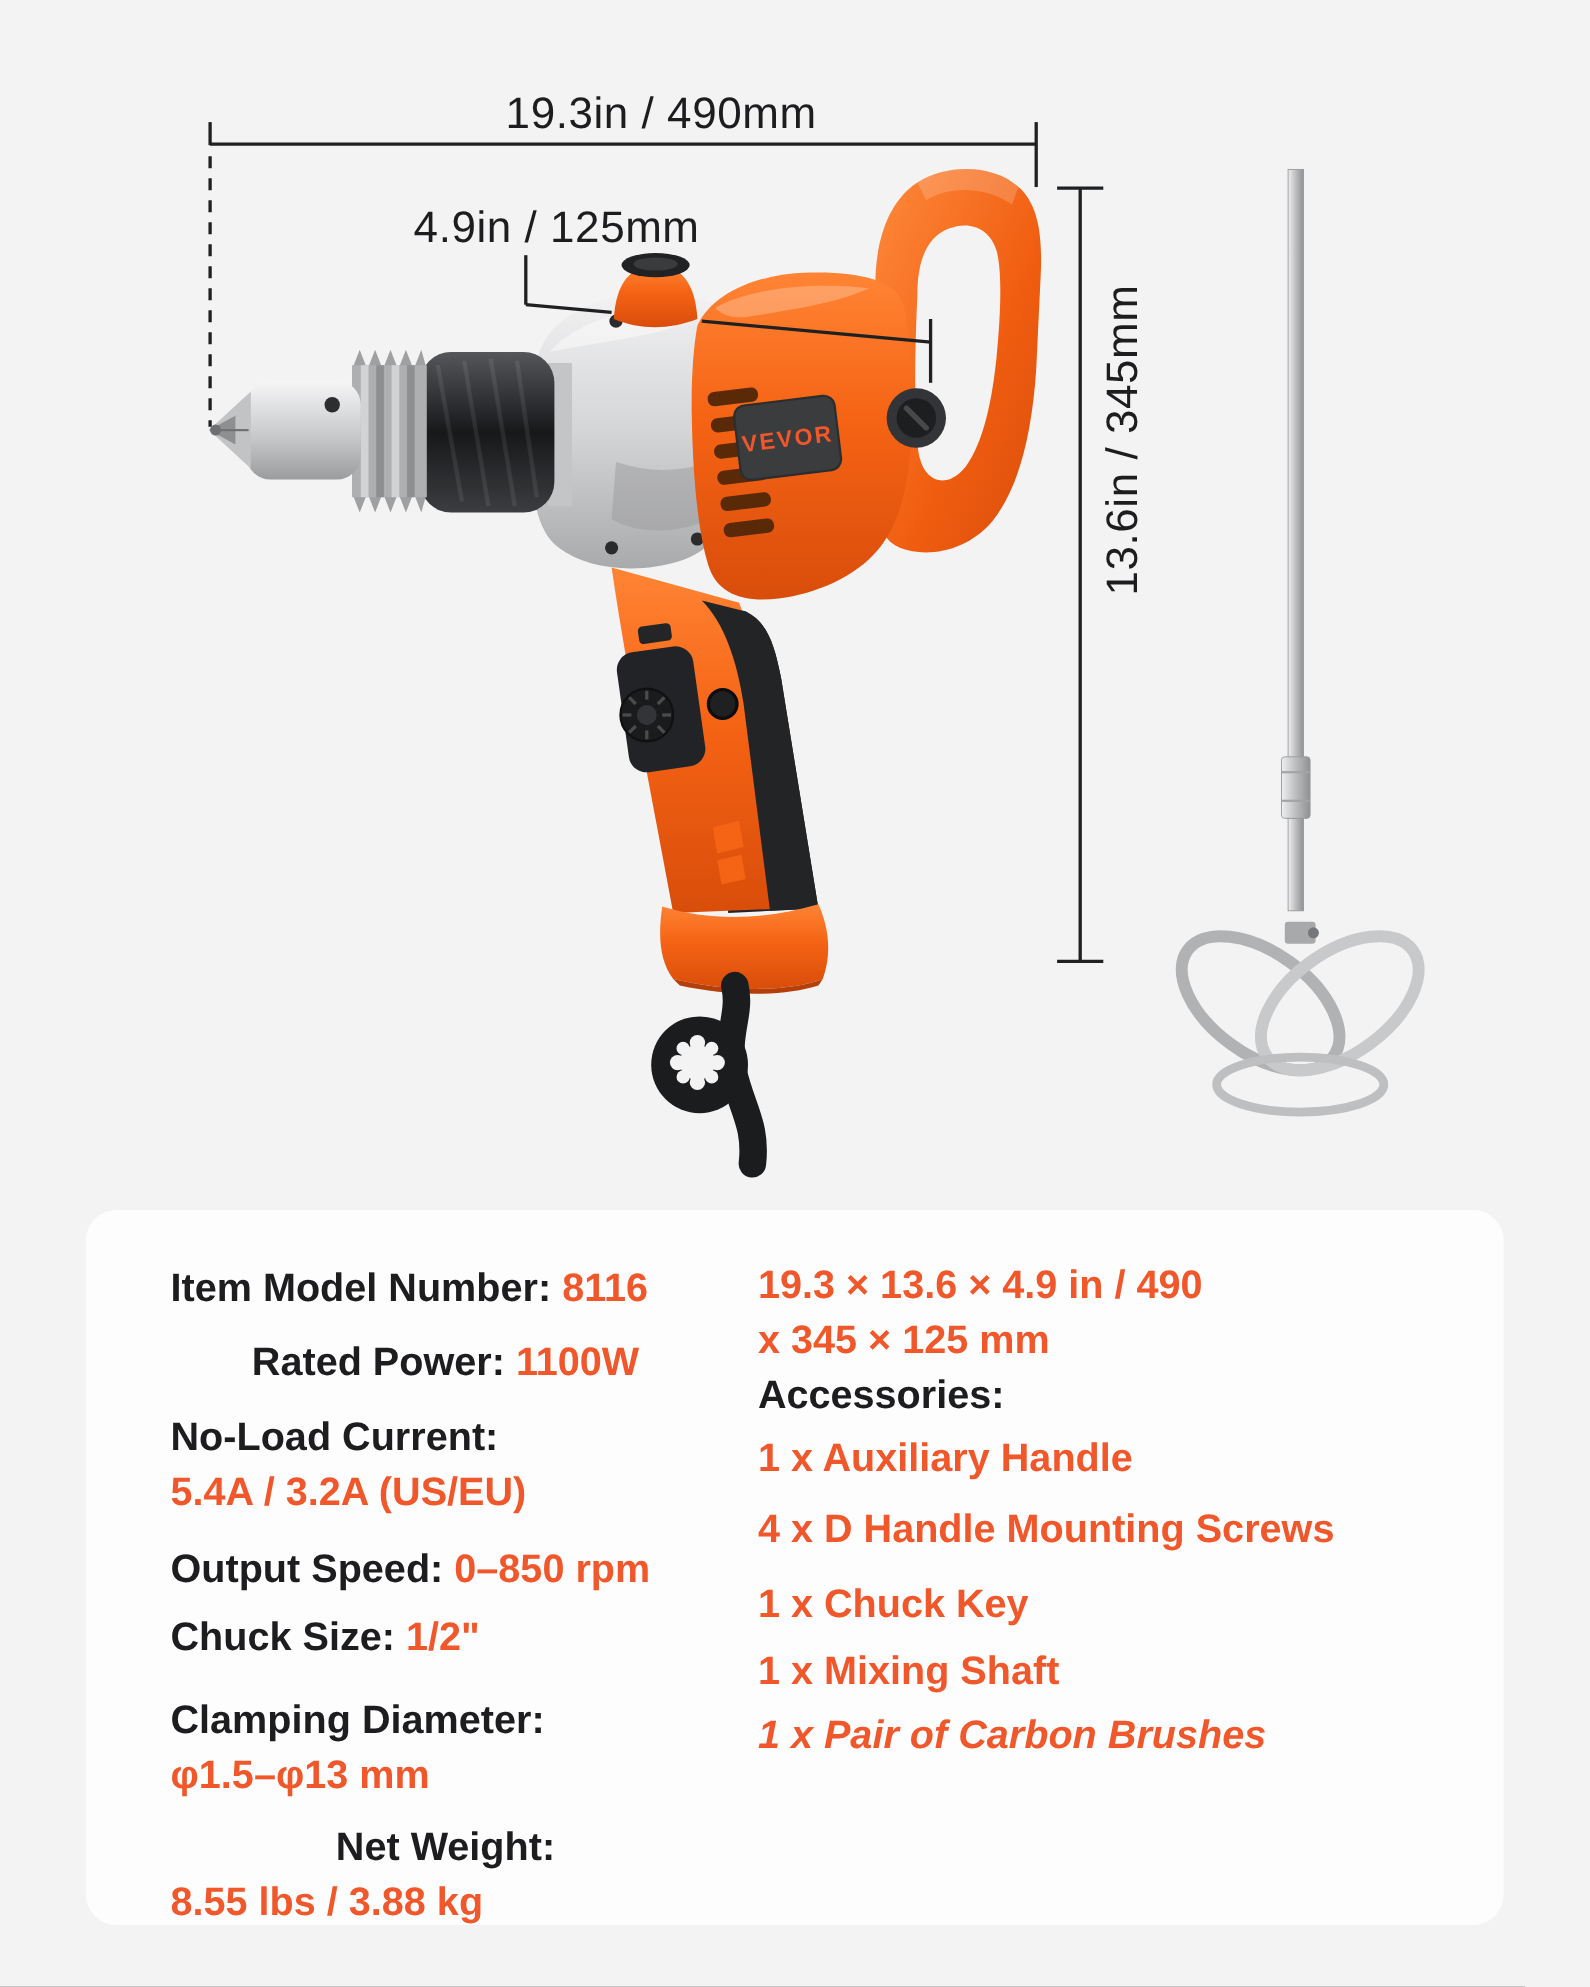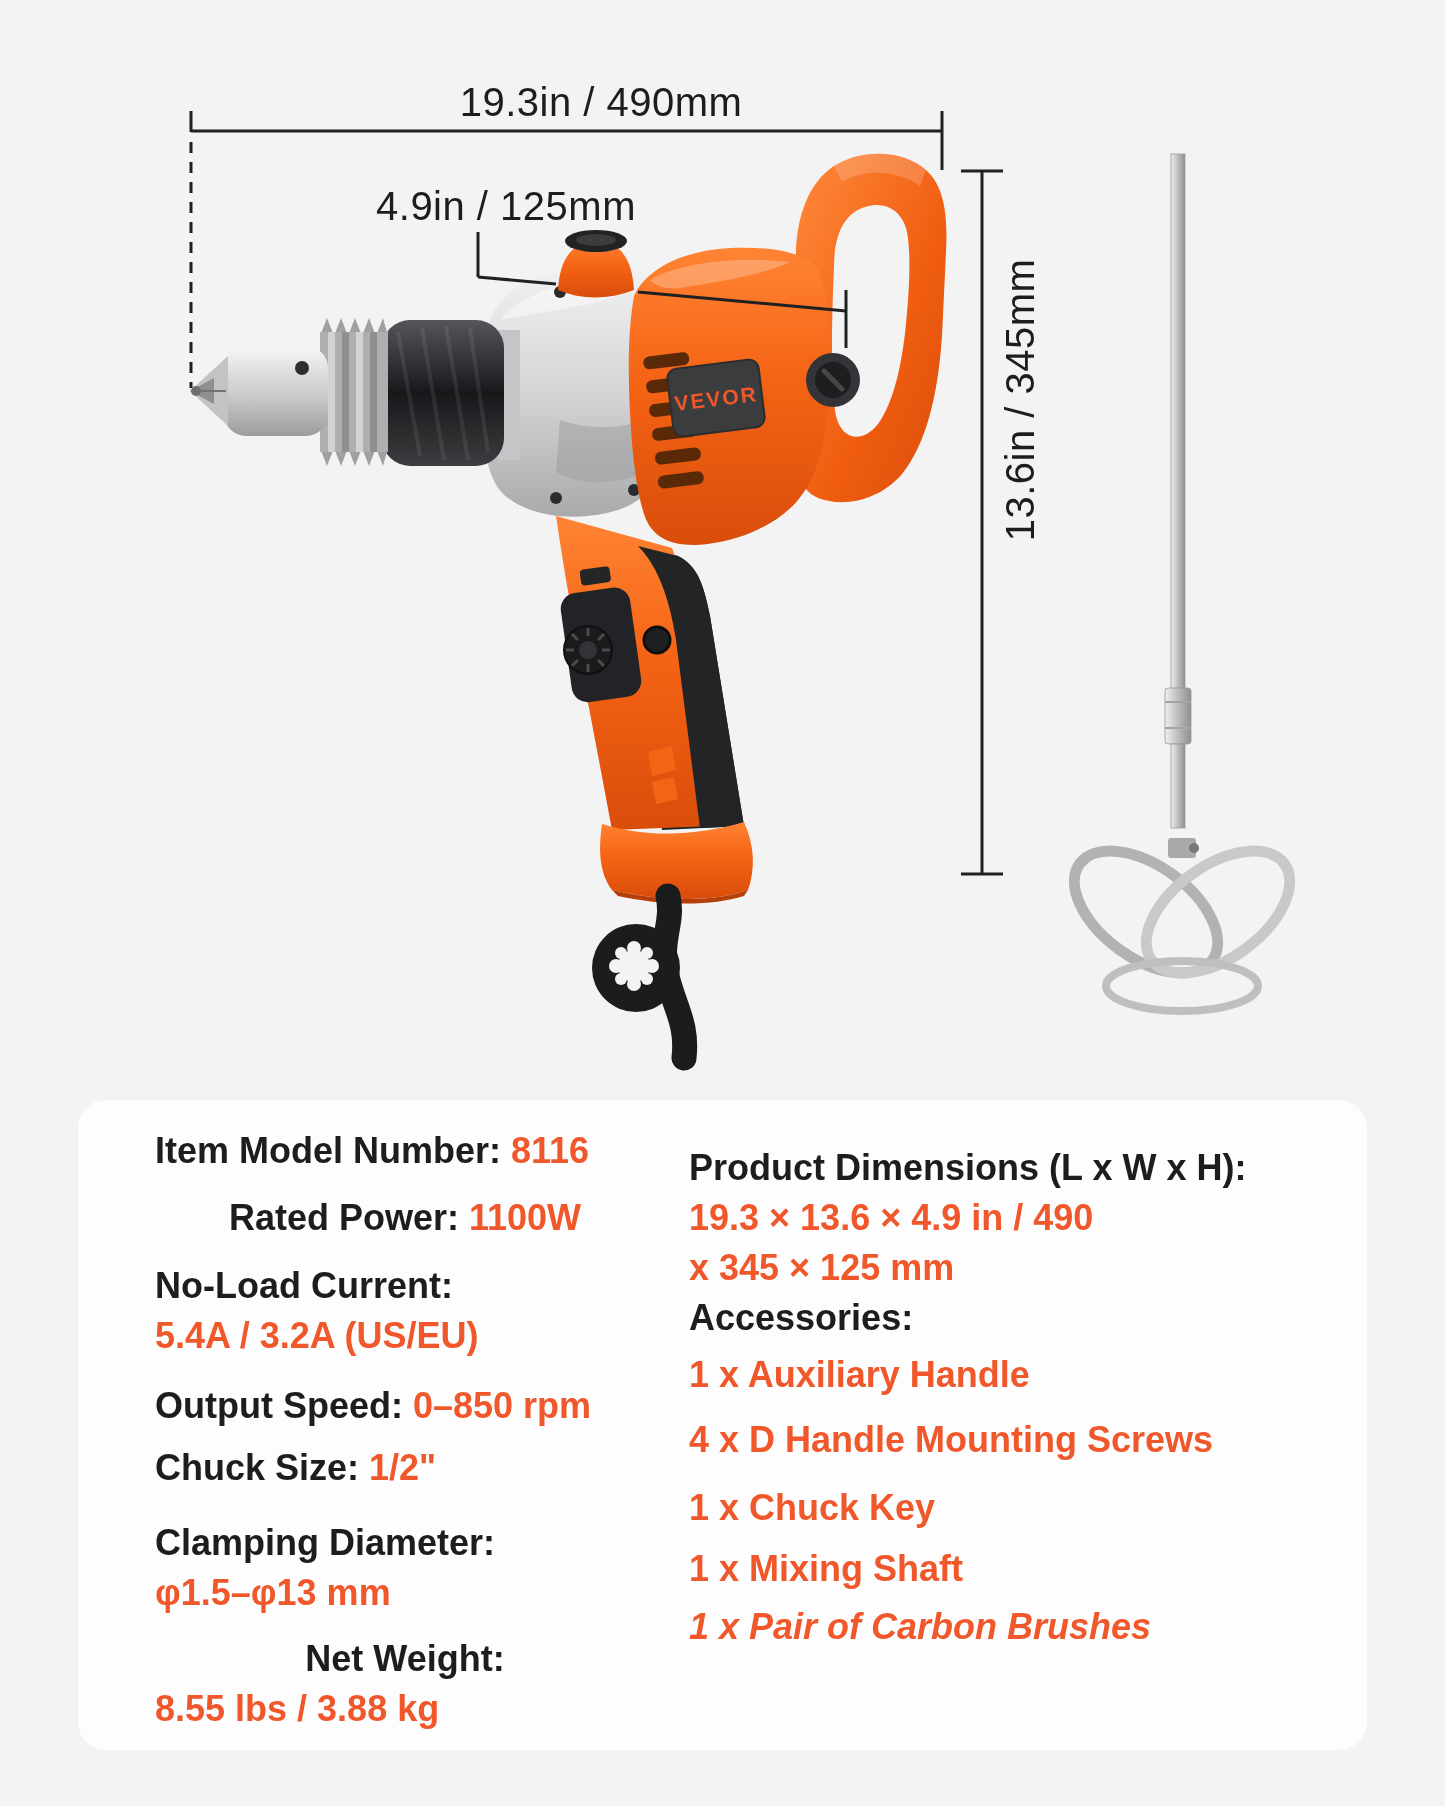--- a/index.html
+++ b/index.html
@@ -40,21 +40,21 @@
     background:var(--card);
     border-radius:28px;
   }
   .col{
     position:absolute;
     font-size:36px;
     font-weight:600;
     color:var(--text);
     line-height:50px;
   }
-  .col-left{left:77px;top:26px;width:500px;}
+  .col-left{left:77px;top:46px;width:500px;}
   .col-right{left:611px;top:43px;width:680px;}
   .line{white-space:pre-wrap;}
   .accent{color:var(--accent);}
   .mt7{margin-top:7px;}
   .mt10{margin-top:8px;font-style:italic;}
   .mt11{margin-top:11px;}
   .mt12{margin-top:12px;}
   .mt13{margin-top:13px;}
   .mt15{margin-top:15px;}
   .mt16{margin-top:16px;text-align:center;}
@@ -276,21 +276,20 @@
       <div class="line accent">5.4A / 3.2A (US/EU)</div>
       <div class="line mt20"><span>Output Speed: </span><span class="accent">0–850 rpm</span></div>
       <div class="line mt12"><span>Chuck Size: </span><span class="accent">1/2"</span></div>
       <div class="line mt25">Clamping Diameter:</div>
       <div class="line accent">φ1.5–φ13 mm</div>
       <div class="line mt16">Net Weight:</div>
       <div class="line accent">8.55 lbs / 3.88 kg</div>
     </div>
 
     <div class="col col-right">
-      <div class="line">Product Dimensions (L x W x H):</div>
       <div class="line accent">19.3 × 13.6 × 4.9 in / 490</div>
       <div class="line accent">x 345 × 125 mm</div>
       <div class="line">Accessories:</div>
       <div class="line accent mt7">1 x Auxiliary Handle</div>
       <div class="line accent mt15">4 x D Handle Mounting Screws</div>
       <div class="line accent mt18">1 x Chuck Key</div>
       <div class="line accent mt11">1 x Mixing Shaft</div>
       <div class="line accent mt10">1 x Pair of Carbon Brushes</div>
     </div>
 

